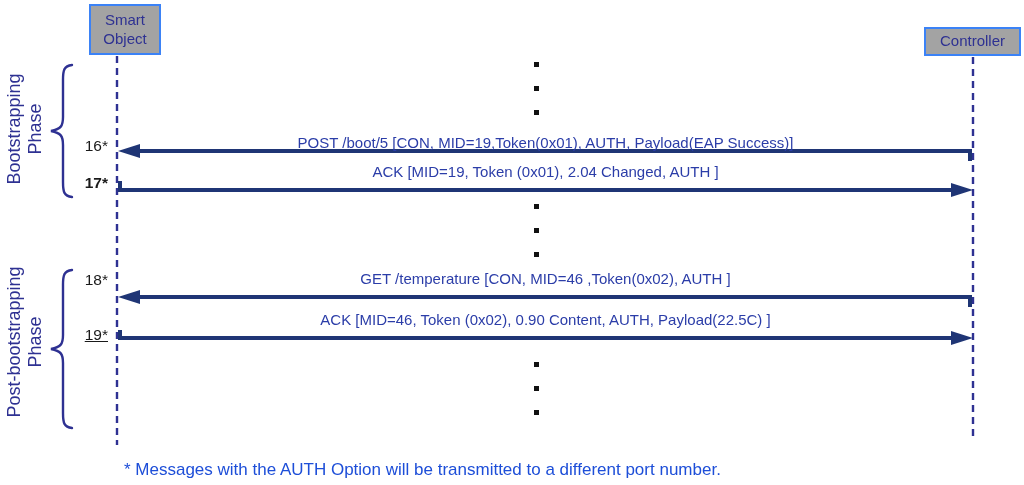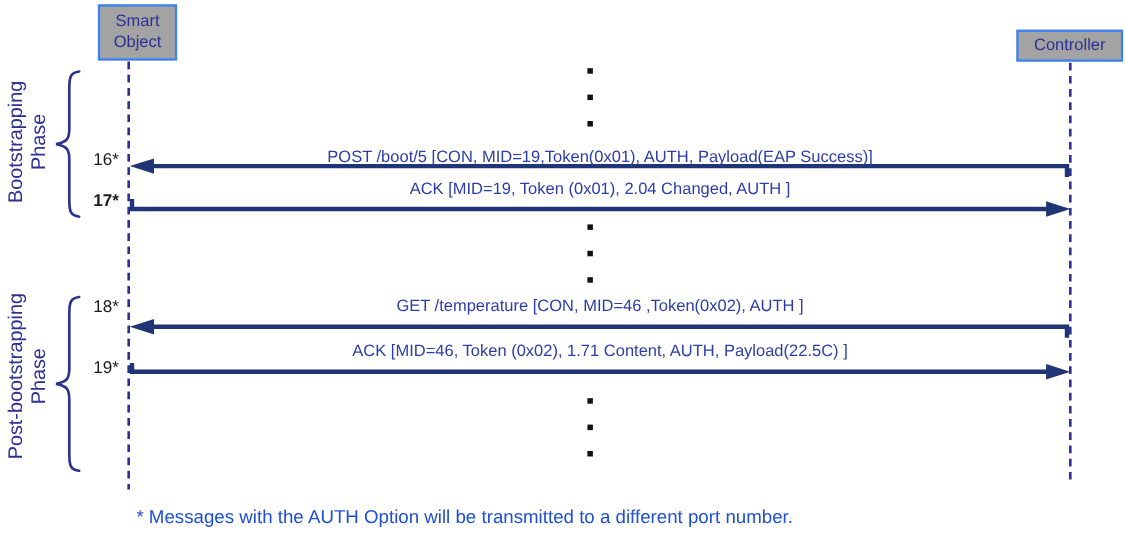--- a/index.html
+++ b/index.html
@@ -78,26 +78,26 @@
   <div class="actor-box" id="actor-controller">Controller</div>
 
   <div class="phase-label" id="phase-1">Bootstrapping
 Phase</div>
   <div class="phase-label" id="phase-2">Post-bootstrapping
 Phase</div>
 
   <div class="seq-num" style="top:136px;">16*</div>
   <div class="seq-num" style="top:173px;font-weight:bold;">17*</div>
   <div class="seq-num" style="top:270px;">18*</div>
-  <div class="seq-num" style="top:325px;">19*</div>
+  <div class="seq-num" style="top:325px;text-decoration:underline;">19*</div>
 
   <div class="msg-label" style="top:133px;">POST /boot/5 [CON, MID=19,Token(0x01), AUTH, Payload(EAP Success)]</div>
   <div class="msg-label" style="top:162px;">ACK [MID=19, Token (0x01), 2.04 Changed, AUTH ]</div>
   <div class="msg-label" style="top:269px;">GET /temperature [CON, MID=46 ,Token(0x02), AUTH ]</div>
-  <div class="msg-label" style="top:310px;">ACK [MID=46, Token (0x02), 1.71 Content, AUTH, Payload(22.5C) ]</div>
+  <div class="msg-label" style="top:310px;">ACK [MID=46, Token (0x02), 0.90 Content, AUTH, Payload(22.5C) ]</div>
 
   <div class="dots" id="dots-1">
     <span></span>
     <span></span>
     <span></span>
   </div>
   <div class="dots" id="dots-2">
     <span></span>
     <span></span>
     <span></span>

